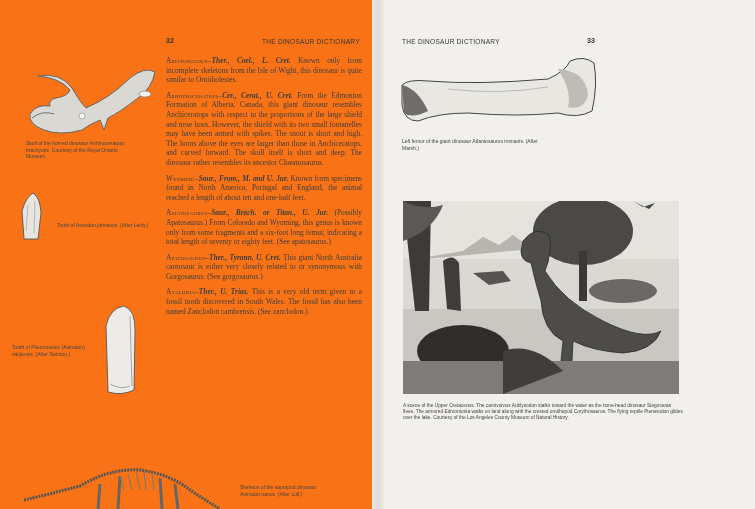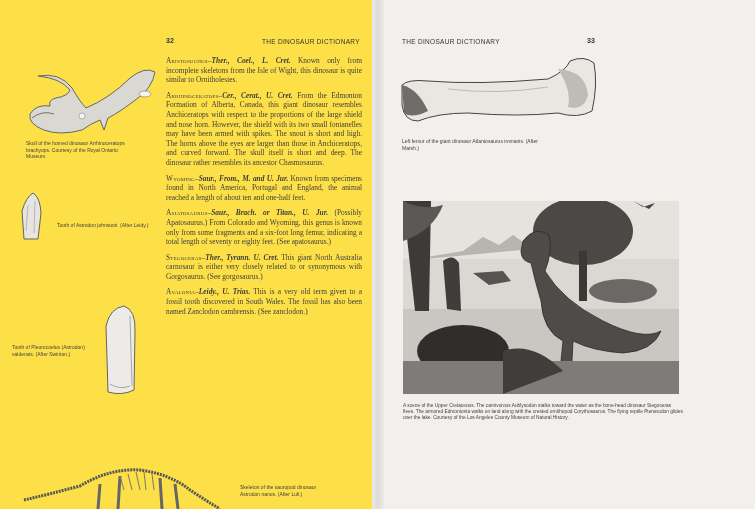--- a/index.html
+++ b/index.html
@@ -1,18 +1,18 @@
 <!DOCTYPE html>
 <html><head>
 <meta charset="utf-8">
 <style>
   html, body { margin:0; padding:0; }
   body { width:755px; height:509px; overflow:hidden; background:#efeeea; position:relative; font-family:"Liberation Serif", serif; color:#3a3a3a; }
   .page { position:absolute; top:0; height:509px; }
-  .page-left { left:0; width:378px; background:#fde047; }
+  .page-left { left:0; width:378px; background:#f97316; }
   .page-right { left:378px; width:377px; background:#f1f0ec; }
   .gutter { position:absolute; left:372px; top:0; width:12px; height:509px; background:linear-gradient(to right, #e9e9e6, #dddcd8 50%, #ecebe7); }
   .running-head { position:absolute; font-family:"Liberation Sans", sans-serif; font-size:6.5px; letter-spacing:0.3px; color:#333; }
   .pagenum { position:absolute; font-family:"Liberation Sans", sans-serif; font-size:7px; font-weight:bold; color:#333; }
   .text-col { position:absolute; left:166px; top:56px; width:196px; font-size:7.4px; line-height:9.6px; text-align:justify; color:#3d3d3d; }
   .entry { margin:0 0 6px 0; }
   .hw { font-variant:small-caps; letter-spacing:0.2px; }
   .cls { font-style:italic; font-weight:bold; }
   .caption { position:absolute; font-family:"Liberation Sans", sans-serif; font-size:5px; line-height:6.6px; color:#444; }
   svg { position:absolute; }
@@ -42,22 +42,22 @@
     <path d="M8 90 L6 24 Q10 6 24 4 Q36 8 35 30 L34 88 Q22 94 8 90 Z" fill="#ecebe7" stroke="#555" stroke-width="0.9"></path>
     <path d="M30 14 L32 84 M10 82 Q20 88 30 84" stroke="#777" stroke-width="0.6" fill="none"></path>
   </svg>
   <div class="caption" style="left:12px;top:344px;width:80px;">Tooth of Pleurocoelus (Astrodon) valdensis. (After Swinton.)</div>
 
   <div class="text-col">
     <p class="entry"><span class="hw">Aristosuchus</span>–<span class="cls">Ther., Coel., L. Cret.</span> <span>Known only from incomplete skeletons from the Isle of Wight, this dinosaur is quite similar to Ornitholestes.</span></p>
     <p class="entry"><span class="hw">Arrhinoceratops</span>–<span class="cls">Cer., Cerat., U. Cret.</span> <span>From the Edmonton Formation of Alberta, Canada, this giant dinosaur resembles Anchiceratops with respect to the proportions of the large shield and nose horn. However, the shield with its two small fontanelles may have been armed with spikes. The snout is short and high. The horns above the eyes are larger than those in Anchiceratops, and curved forward. The skull itself is short and deep. The dinosaur rather resembles its ancestor Chasmosaurus.</span></p>
     <p class="entry"><span class="hw">Wyoming</span>–<span class="cls">Saur., From., M. and U. Jur.</span> <span>Known from specimens found in North America, Portugal and England, the animal reached a length of about ten and one-half feet.</span></p>
     <p class="entry"><span class="hw">Asiatosaurus</span>–<span class="cls">Saur., Brach. or Titan., U. Jur.</span> <span>(Possibly Apatosaurus.) From Colorado and Wyoming, this genus is known only from some fragments and a six-foot long femur, indicating a total length of seventy or eighty feet. (See apatosaurus.)</span></p>
-    <p class="entry"><span class="hw">Stegoceras</span>–<span class="cls">Ther., Tyrann. U. Cret.</span> <span>This giant North Australia carnosaur is either very closely related to or synonymous with Gorgosaurus. (See gorgosaurus.)</span></p>
-    <p class="entry"><span class="hw">Avalonia</span>–<span class="cls">Leidy., U. Trias.</span> <span>This is a very old term given to a fossil tooth discovered in South Wales. The fossil has also been named Zanclodon cambrensis. (See zanclodon.)</span></p>
+    <p class="entry"><span class="hw">Apatosaurus</span>–<span class="cls">Ther., Tyrann. U. Cret.</span> <span>This giant North Australia carnosaur is either very closely related to or synonymous with Gorgosaurus. (See gorgosaurus.)</span></p>
+    <p class="entry"><span class="hw">Avalonia</span>–<span class="cls">Ther., U. Trias.</span> <span>This is a very old term given to a fossil tooth discovered in South Wales. The fossil has also been named Zanclodon cambrensis. (See zanclodon.)</span></p>
   </div>
 
   <svg style="left:20px;top:460px;" width="200" height="49" viewBox="0 0 200 49">
     <path d="M4 40 Q30 34 60 26 Q90 8 120 10 Q150 14 170 30 Q185 40 200 49" stroke="#555" stroke-width="3" fill="none" stroke-dasharray="2 1"></path>
     <path d="M80 24 L78 49 M100 16 L98 49 M140 18 L142 49 M155 24 L158 49" stroke="#666" stroke-width="3"></path>
     <path d="M100 16 L104 30 M108 14 L112 30 M116 12 L120 30 M124 12 L126 30 M132 14 L134 30" stroke="#777" stroke-width="1"></path>
   </svg>
   <div class="caption" style="left:240px;top:484px;width:90px;">Skeleton of the sauropod dinosaur Astrodon nanus. (After Lull.)</div>
 </div>
 

